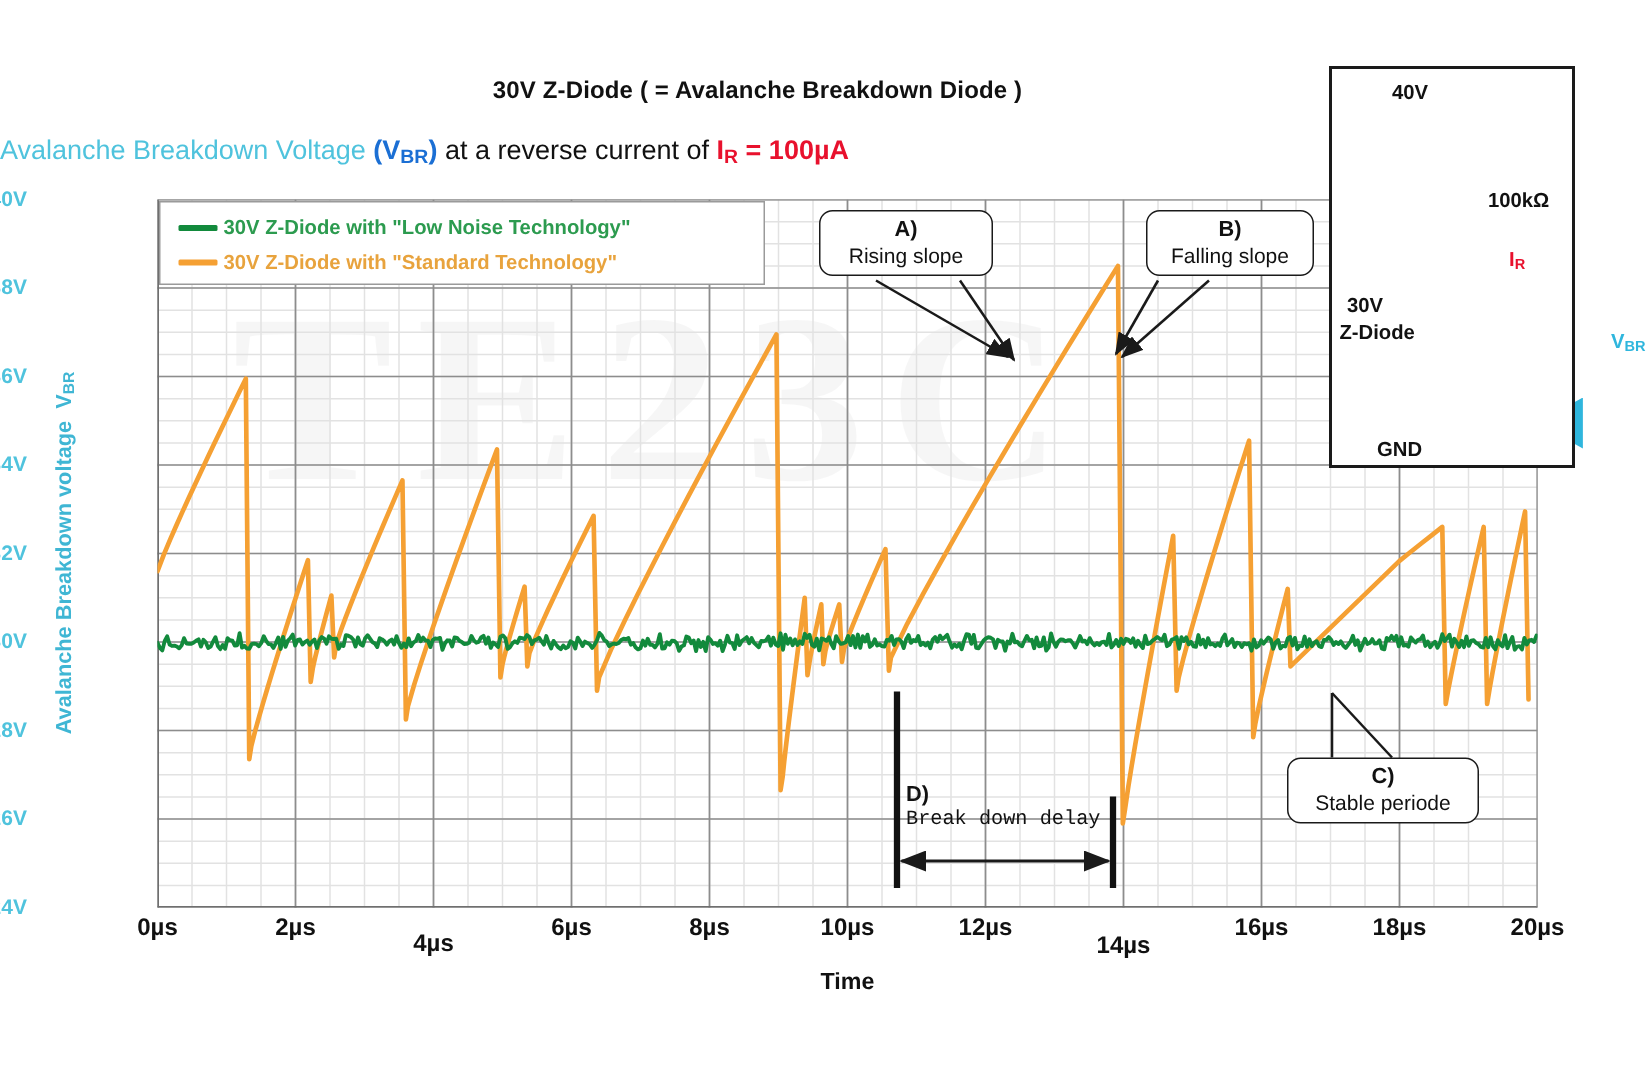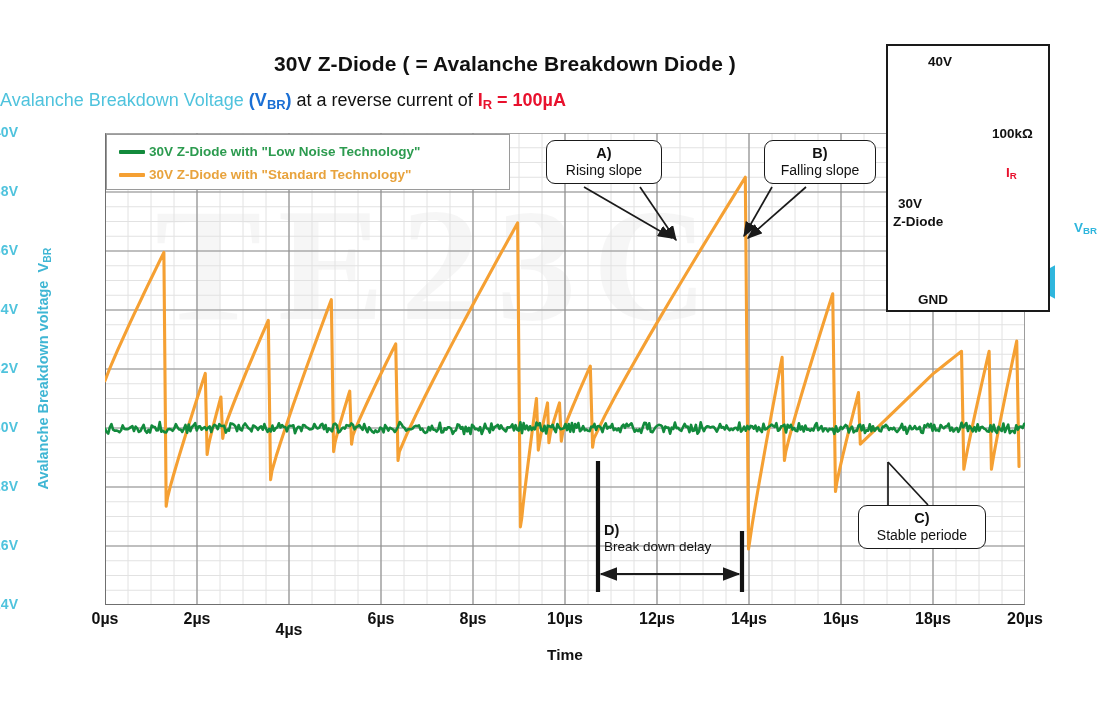--- a/index.html
+++ b/index.html
@@ -14,21 +14,21 @@
   }
   #root {
     position: absolute; left: 0; top: 0;
     width: 1100px; height: 712px;
   }
   
   #title {
     position: absolute;
     left: 0; top: 52px; width: 1010px;
     text-align: center;
-    font-size: 21px;
+    font-size: 16px;
     font-weight: bold;
     color: #111111;
     letter-spacing: 0.1px;
     white-space: nowrap;
   }
   #subtitle {
     position: absolute;
     left: 0; top: 90px; width: 1010px;
     text-align: left;
     font-size: 18px;
@@ -157,21 +157,21 @@
     width: 150px;
     z-index: 6;
     color: #111111;
   }
   #callout-d .co-letter {
     display: block; font-size: 14.5px; font-weight: bold;
     text-align: left; padding-left: 4px; line-height: 1.2;
   }
   #callout-d .co-text {
     display: block; font-size: 13.5px; text-align: left;
-    padding-left: 4px; line-height: 1.25; white-space: nowrap;
+    padding-left: 4px; line-height: 1.25; white-space: nowrap; font-family: Liberation Mono, monospace;
   }
 
   #overlay-svg {
     position: absolute; left: 0; top: 0;
     width: 1100px; height: 712px;
     pointer-events: none;
     z-index: 5;
   }
 
   
@@ -373,21 +373,21 @@
       <div class="ytick" style="top: 124px;">40V</div>
     </div>
   <div id="xticks-layer">
       <div class="xtick" style="left: 105px;">0µs</div>
       <div class="xtick" style="left: 197px;">2µs</div>
       <div class="xtick" style="left: 289px; margin-top: 11px;">4µs</div>
       <div class="xtick" style="left: 381px;">6µs</div>
       <div class="xtick" style="left: 473px;">8µs</div>
       <div class="xtick" style="left: 565px;">10µs</div>
       <div class="xtick" style="left: 657px;">12µs</div>
-      <div class="xtick" style="left: 749px;">14µs</div>
+      <div class="xtick" style="left: 749px; margin-top: 12px;">14µs</div>
       <div class="xtick" style="left: 841px;">16µs</div>
       <div class="xtick" style="left: 933px;">18µs</div>
       <div class="xtick" style="left: 1025px;">20µs</div>
     </div>
 
   <div id="legend">
     <div class="legend-row green">
       <span class="legend-swatch"></span>
       <span>30V Z-Diode with "Low Noise Technology"</span>
     </div>

